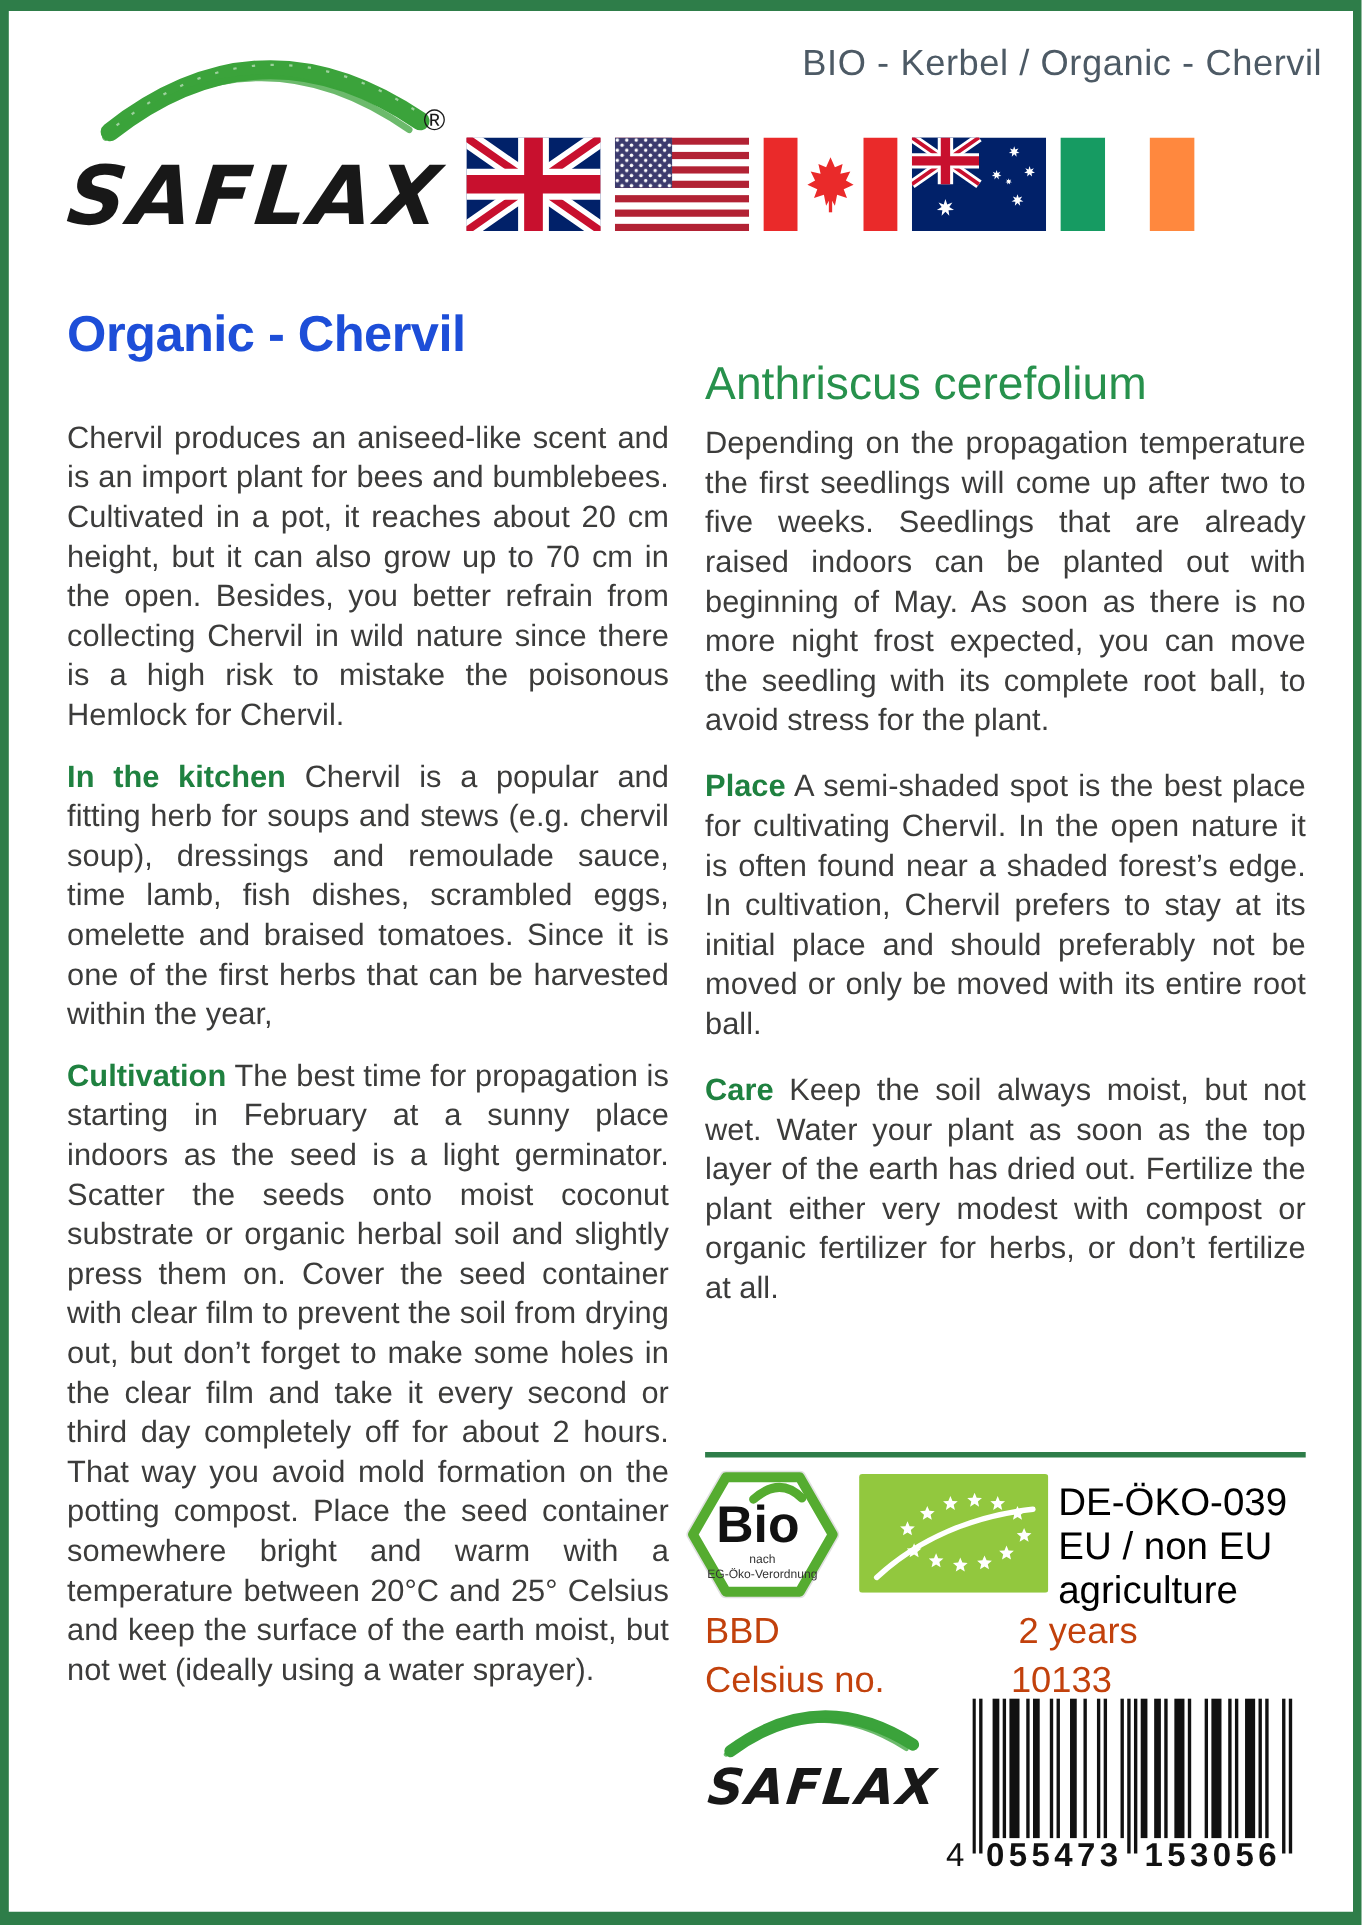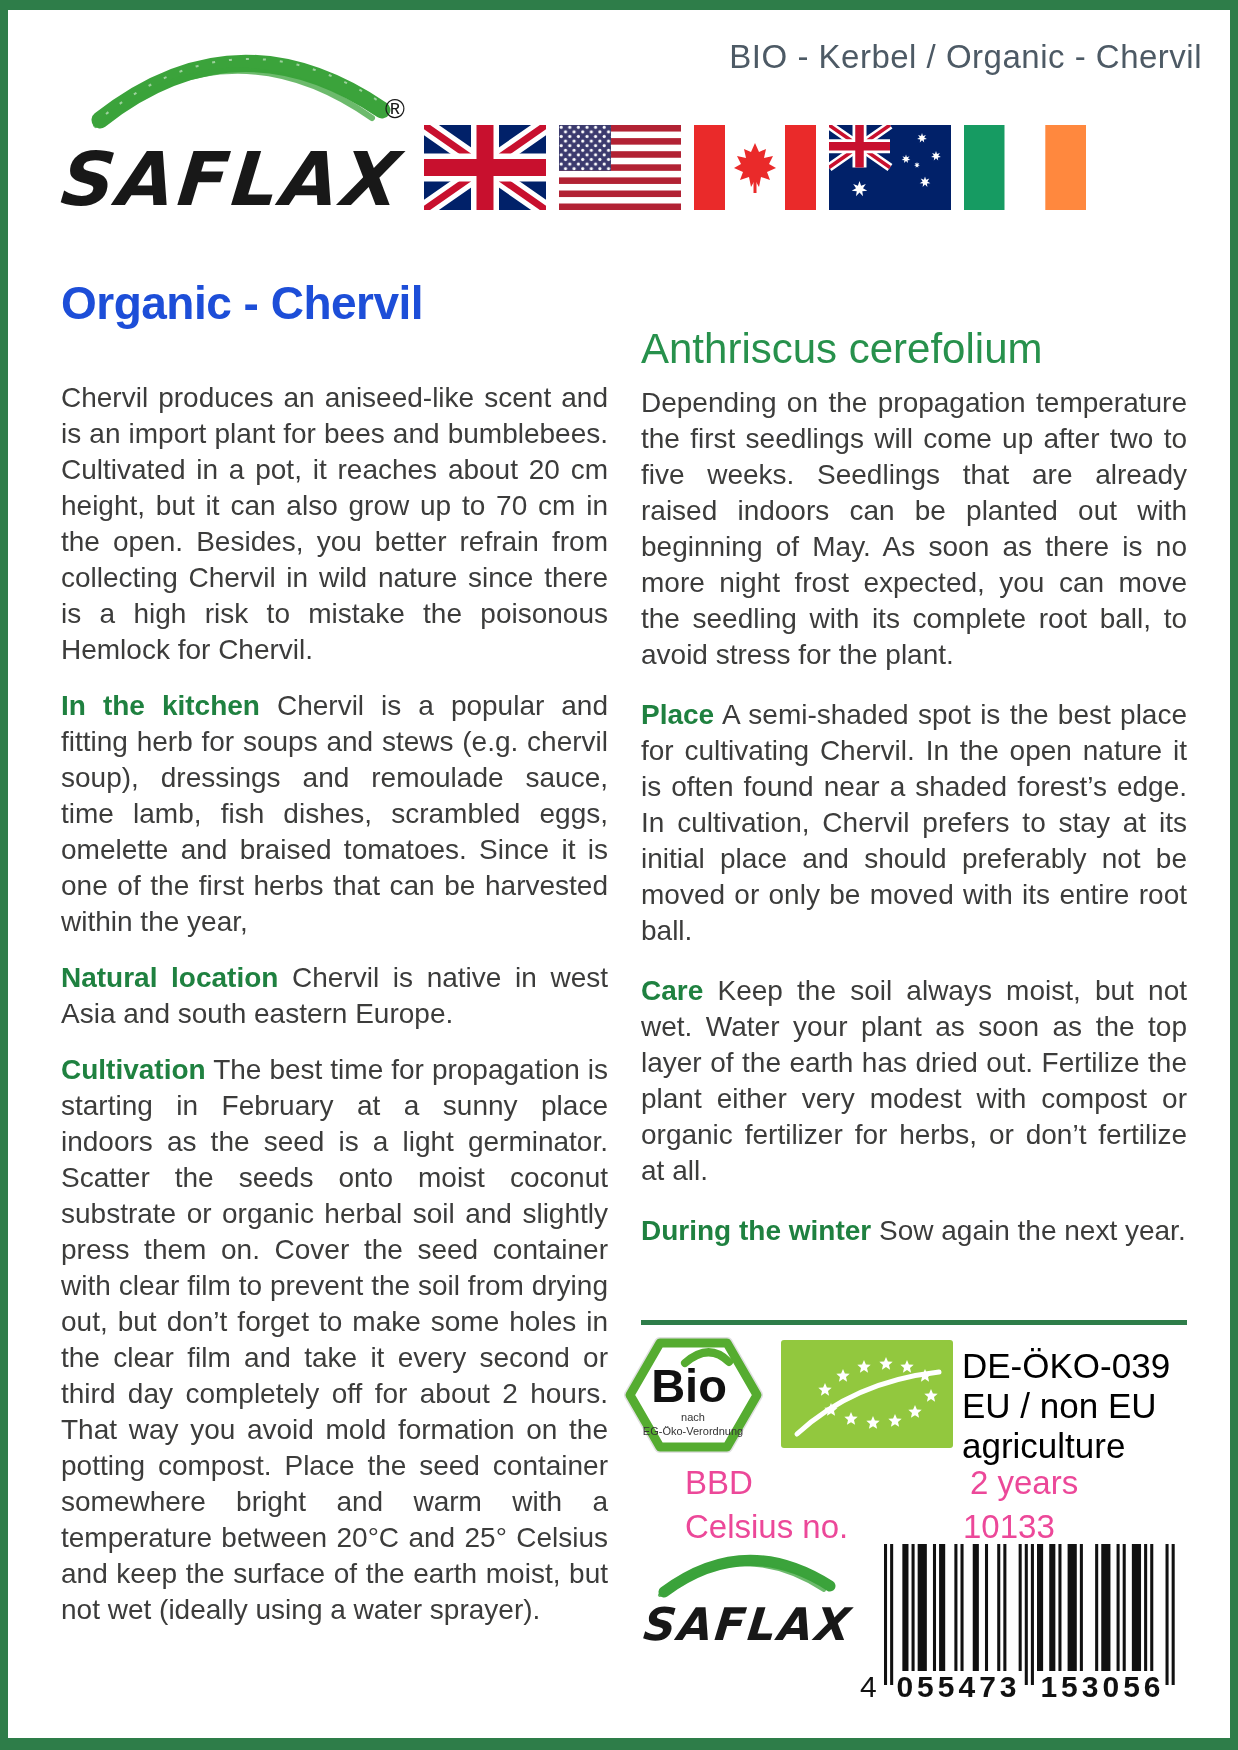--- a/index.html
+++ b/index.html
@@ -62,21 +62,21 @@
   .rule{
     position:absolute;left:641px;top:1320px;width:546px;height:5px;
     background:#2E7D49;
   }
   .bio-seal{position:absolute;left:623px;top:1336px;}
   .eu-logo{position:absolute;left:781px;top:1340px;}
   .cert-text{
     position:absolute;left:962px;top:1346px;
     font-size:35px;line-height:40px;color:#000000;
   }
-  .kv{position:absolute;font-size:33px;color:#ec4899;margin-left:44px;}
+  .kv{position:absolute;font-size:33px;color:#c2410c;}
   .kv-bbd-label{left:641px;top:1464px;}
   .kv-bbd-value{left:926px;top:1464px;}
   .kv-art-label{left:641px;top:1508px;}
   .kv-art-value{left:919px;top:1508px;}
   
   .footer-brand{position:absolute;left:640px;top:1540px;width:230px;height:120px;}
   .footer-brand .wordmark{
     position:absolute;left:4px;top:58px;
     font-family:"DejaVu Sans","Liberation Sans",sans-serif;
     font-style:italic;font-weight:700;font-size:45px;letter-spacing:2px;
@@ -171,30 +171,28 @@
       <rect x="0" y="0" width="40.7" height="85" fill="#169B62"></rect>
       <rect x="40.7" y="0" width="40.6" height="85" fill="#ffffff"></rect>
       <rect x="81.3" y="0" width="40.7" height="85" fill="#FF883E"></rect>
     </svg>
   </div>
 
   <div class="col col-left">
     <h1 class="title">Organic - Chervil</h1>
     <p class="body"><span>Chervil produces an aniseed-like scent and is an import plant for bees and bum­blebees. Cultivated in a pot, it reaches about 20 cm height, but it can also grow up to 70 cm in the open. Besides, you better refrain from collecting Chervil in wild nature since there is a high risk to mistake the poisonous Hemlock for Cher­vil.</span></p>
     <p class="body"><span class="sec-head">In the kitchen</span> <span>Chervil is a popular and fitting herb for soups and stews (e.g. chervil soup), dressings and remoulade sauce, time lamb, fish dishes, scrambled eggs, omelette and braised tomatoes. Since it is one of the first herbs that can be harvested within the year,</span></p>
-    <p class="body"><span class="sec-head">Natural location</span> <span>Chervil is native in west Asia and south eastern Europe.</span></p>
     <p class="body"><span class="sec-head">Cultivation</span> <span>The best time for propaga­tion is starting in February at a sunny place indoors as the seed is a light germi­nator. Scatter the seeds onto moist coco­nut substrate or organic herbal soil and slightly press them on. Cover the seed container with clear film to prevent the soil from drying out, but don’t forget to make some holes in the clear film and take it every second or third day comple­tely off for about 2 hours. That way you avoid mold formation on the potting compost. Place the seed container some­where bright and warm with a tempera­ture between 20°C and 25° Celsius and keep the surface of the earth moist, but not wet (ideally using a water sprayer).</span></p>
   </div>
 
   <div class="col col-right">
     <h2 class="botanical">Anthriscus cerefolium</h2>
     <p class="body"><span>Depending on the propagation tempe­rature the first seedlings will come up after two to five weeks. Seedlings that are already raised indoors can be planted out with beginning of May. As soon as there is no more night frost expected, you can move the seedling with its complete root ball, to avoid stress for the plant.</span></p>
     <p class="body"><span class="sec-head">Place</span> <span>A semi-shaded spot is the best place for cultivating Chervil. In the open nature it is often found near a shaded forest’s edge. In cultivation, Chervil pre­fers to stay at its initial place and should preferably not be moved or only be moved with its entire root ball.</span></p>
     <p class="body"><span class="sec-head">Care</span> <span>Keep the soil always moist, but not wet. Water your plant as soon as the top layer of the earth has dried out. Fertilize the plant either very modest with com­post or organic fertilizer for herbs, or don’t fertilize at all.</span></p>
-    <p class="body"><span class="sec-head">During the winter</span> <span>Sow again the next year.</span></p>
   </div>
 
   <div class="rule"></div>
 
   <svg class="bio-seal" width="140" height="118" viewBox="0 0 140 118">
     <polygon points="37,7 104,7 134,59 104,111 37,111 7,59" fill="#ffffff" stroke="#cccccc" stroke-width="12" stroke-linejoin="round" opacity="0.6"></polygon>
     <polygon points="37,7 104,7 134,59 104,111 37,111 7,59" fill="#ffffff" stroke="#55AC30" stroke-width="9" stroke-linejoin="round"></polygon>
     <text x="66" y="66" font-family="Liberation Sans, DejaVu Sans, sans-serif" font-size="47" font-weight="700" fill="#111111" text-anchor="middle">Bio</text>
     <path d="M62,27 Q86,6 106,26" fill="none" stroke="#55AC30" stroke-width="8" stroke-linecap="round"></path>
     <text x="70" y="85" font-size="11" fill="#333333" text-anchor="middle">nach</text>

